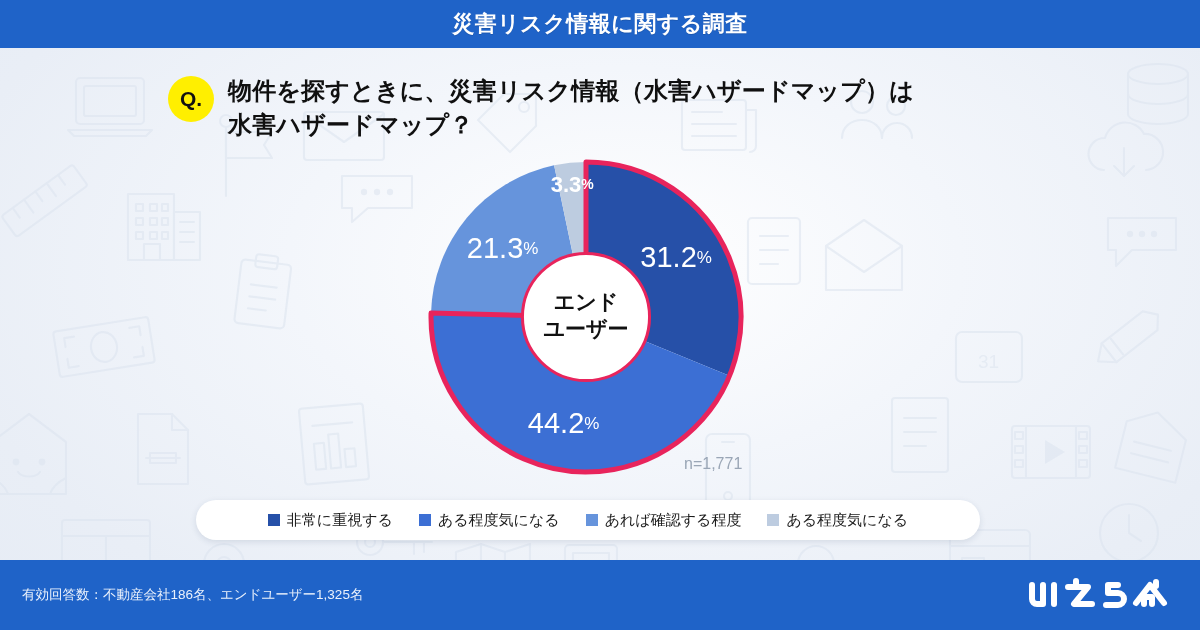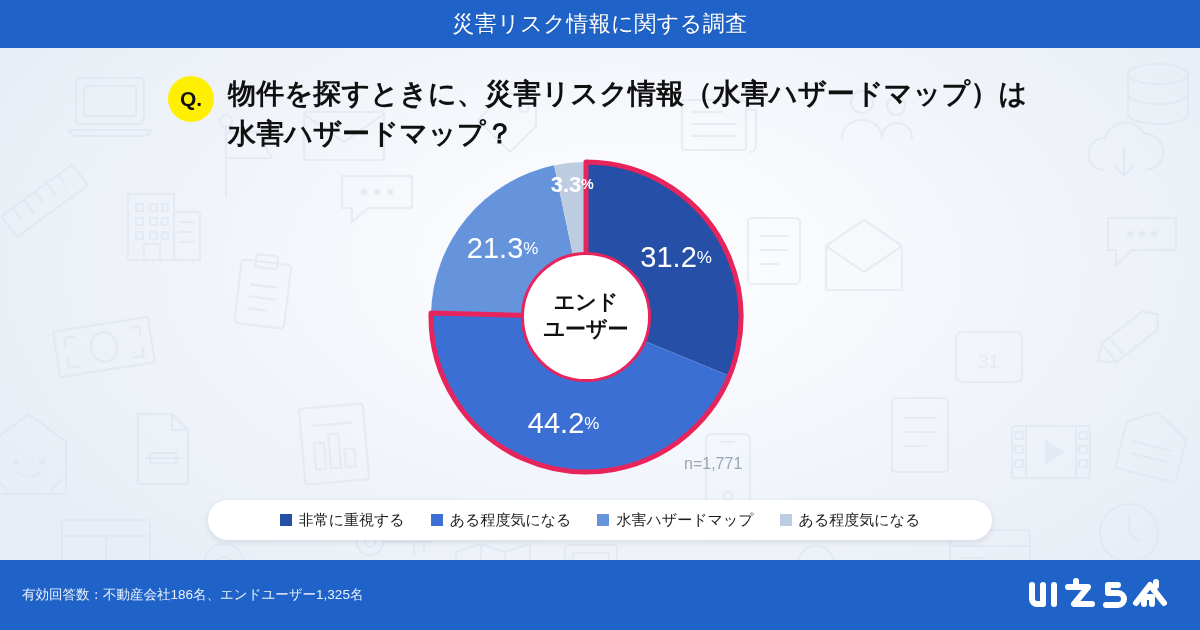--- a/index.html
+++ b/index.html
@@ -22,33 +22,33 @@
   .wm path,.wm rect,.wm circle,.wm line,.wm polyline,.wm polygon,.wm ellipse{
     stroke:#dce4ef;fill:none;stroke-width:2.2;stroke-linecap:round;stroke-linejoin:round;}
   .wm .fillwm{fill:#dce4ef;stroke:none;}
 
   
   .topbar{
     position:absolute;left:0;top:0;width:1200px;height:48px;
     background:#1f63c8;display:flex;align-items:center;justify-content:center;
   }
   .topbar .ttl{
-    color:#ffffff;font-size:22px;font-weight:normal;letter-spacing:.5px;
+    color:#ffffff;font-size:22px;font-weight:bold;letter-spacing:.5px;
     text-shadow:0 1px 0 rgba(0,0,0,.12);
   }
 
   
   .qblock{position:absolute;left:168px;top:74px;width:900px;display:flex;align-items:flex-start;}
   .qbadge{
     width:46px;height:46px;border-radius:50%;background:#ffef00;flex:0 0 auto;
     display:flex;align-items:center;justify-content:center;
     font-size:21px;font-weight:bold;color:#111;margin-top:2px;
   }
   .qtext{
-    margin-left:14px;font-size:28px;font-weight:bold;color:#101010;line-height:1.42;
+    margin-left:14px;font-size:24px;font-weight:bold;color:#101010;line-height:1.42;
     letter-spacing:.2px;
   }
 
   
   .chartwrap{position:absolute;left:418px;top:150px;width:400px;height:340px;}
   .chartwrap svg{display:block;overflow:visible;}
   .lbl{
     fill:#ffffff;font-family:"Liberation Sans","DejaVu Sans",sans-serif;
     font-size:29px;text-anchor:middle;dominant-baseline:central;
   }
@@ -74,21 +74,21 @@
     margin-top:-4px;font-size:62px;font-weight:bold;color:#e8245c;line-height:1;
     letter-spacing:-1px;
     text-shadow:
       -3px -3px 0 #fff, 3px -3px 0 #fff, -3px 3px 0 #fff, 3px 3px 0 #fff,
        0 -3px 0 #fff, 0 3px 0 #fff, -3px 0 0 #fff, 3px 0 0 #fff;
   }
   .callout .c-val .pc{font-size:36px;}
 
   
   .legend{
-    position:absolute;left:208px;top:500px;width:784px;height:40px;
+    position:absolute;left:196px;top:500px;width:784px;height:40px;
     background:#ffffff;border-radius:20px;box-shadow:0 2px 6px rgba(40,60,100,.13);
     display:flex;align-items:center;justify-content:center;gap:26px;
   }
   .lg-item{display:flex;align-items:center;font-size:15px;color:#1b1b1b;white-space:nowrap;}
   .lg-sw{width:12px;height:12px;margin-right:7px;flex:0 0 auto;}
 
   
   .footer{
     position:absolute;left:0;top:560px;width:1200px;height:70px;background:#1f63c8;
     display:flex;align-items:center;justify-content:space-between;
@@ -418,21 +418,21 @@
     <div class="lg-item">
       <span class="lg-sw" style="background:#2650a8"></span>
       <span>非常に重視する</span>
     </div>
     <div class="lg-item">
       <span class="lg-sw" style="background:#3c6fd4"></span>
       <span>ある程度気になる</span>
     </div>
     <div class="lg-item">
       <span class="lg-sw" style="background:#6694dc"></span>
-      <span>水害ハザードマップ</span>
+      <span>あれば確認する程度</span>
     </div>
     <div class="lg-item">
       <span class="lg-sw" style="background:#bdcce0"></span>
       <span>ある程度気になる</span>
     </div>
   </div>
 
   <div class="footer">
     <div class="fl">
       <div>有効回答数：不動産会社186名、エンドユーザー1,325名</div>

